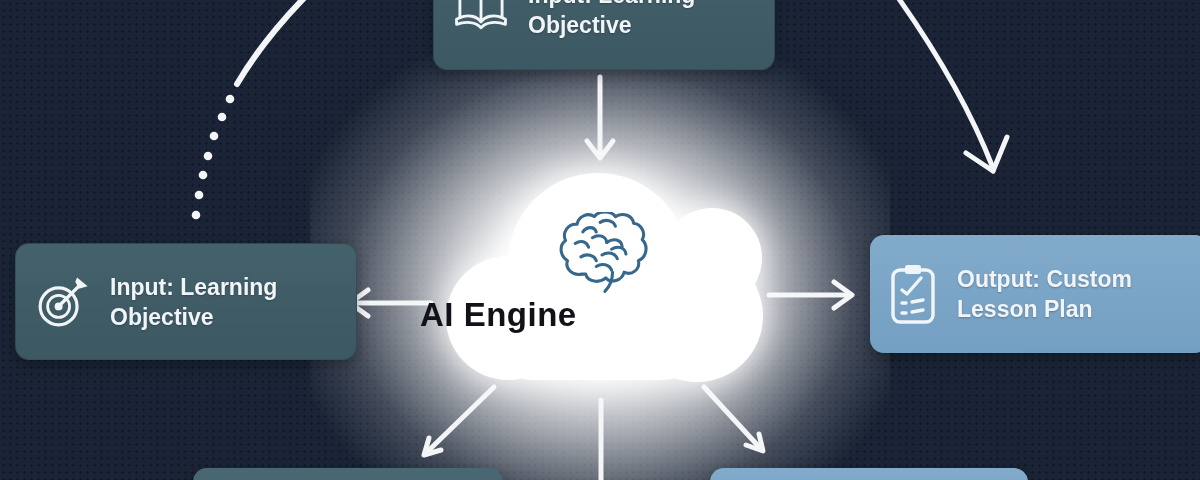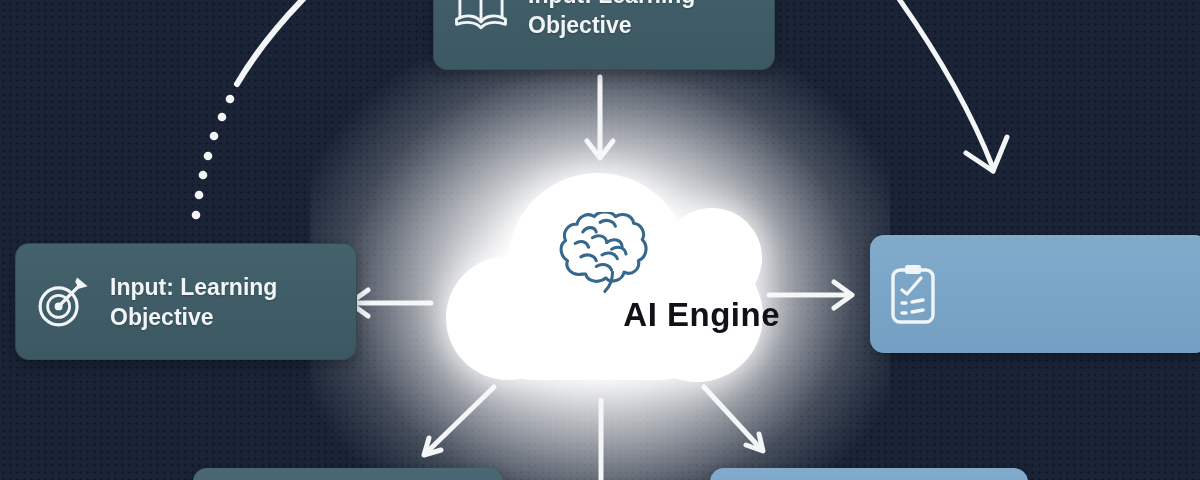--- a/index.html
+++ b/index.html
@@ -45,21 +45,21 @@
   #node-right .label{max-width:205px;}
   #node-bottom-left{left:193px;top:468px;width:310px;height:46px;}
   #node-bottom-right{left:710px;top:468px;width:318px;height:46px;}
   #cloud-wrap{position:absolute;left:420px;top:160px;width:360px;height:232px;}
   #cloud-shape{
     position:absolute;left:0;top:0;
     filter:drop-shadow(0 0 16px rgba(255,255,255,0.9)) drop-shadow(0 0 50px rgba(255,255,255,0.5));
   }
   #brain{position:absolute;left:136px;top:52px;}
   #engine-label{
-    position:absolute;left:0;top:136px;width:360px;text-align:right;
+    position:absolute;left:0;top:136px;width:360px;text-align:left;
     color:#101218;font-size:33px;font-weight:800;letter-spacing:0.5px;
   }
 </style>
 </head>
 <body>
 
 <div id="stage">
   <div class="dots"></div>
   <div class="glow"></div>
 
@@ -171,17 +171,18 @@
           <rect x="3" y="7" width="40" height="52" rx="7"></rect>
           <path d="M12,27 L17,31 L31,15"></path>
           <path d="M12,40 L16,40"></path>
           <path d="M22,39 L33,37"></path>
           <path d="M12,50 L16,50"></path>
           <path d="M22,49 L33,47"></path>
         </g>
         <rect x="15" y="2" width="16" height="9" rx="2.5" fill="#f2f5f7"></rect>
       </svg>
     </span>
+    <span class="label">Output: Custom Lesson Plan</span>
   </div>
 
   <div class="node teal-light stub" id="node-bottom-left"></div>
   <div class="node blue stub" id="node-bottom-right"></div>
 </div>
 
 </body></html>

